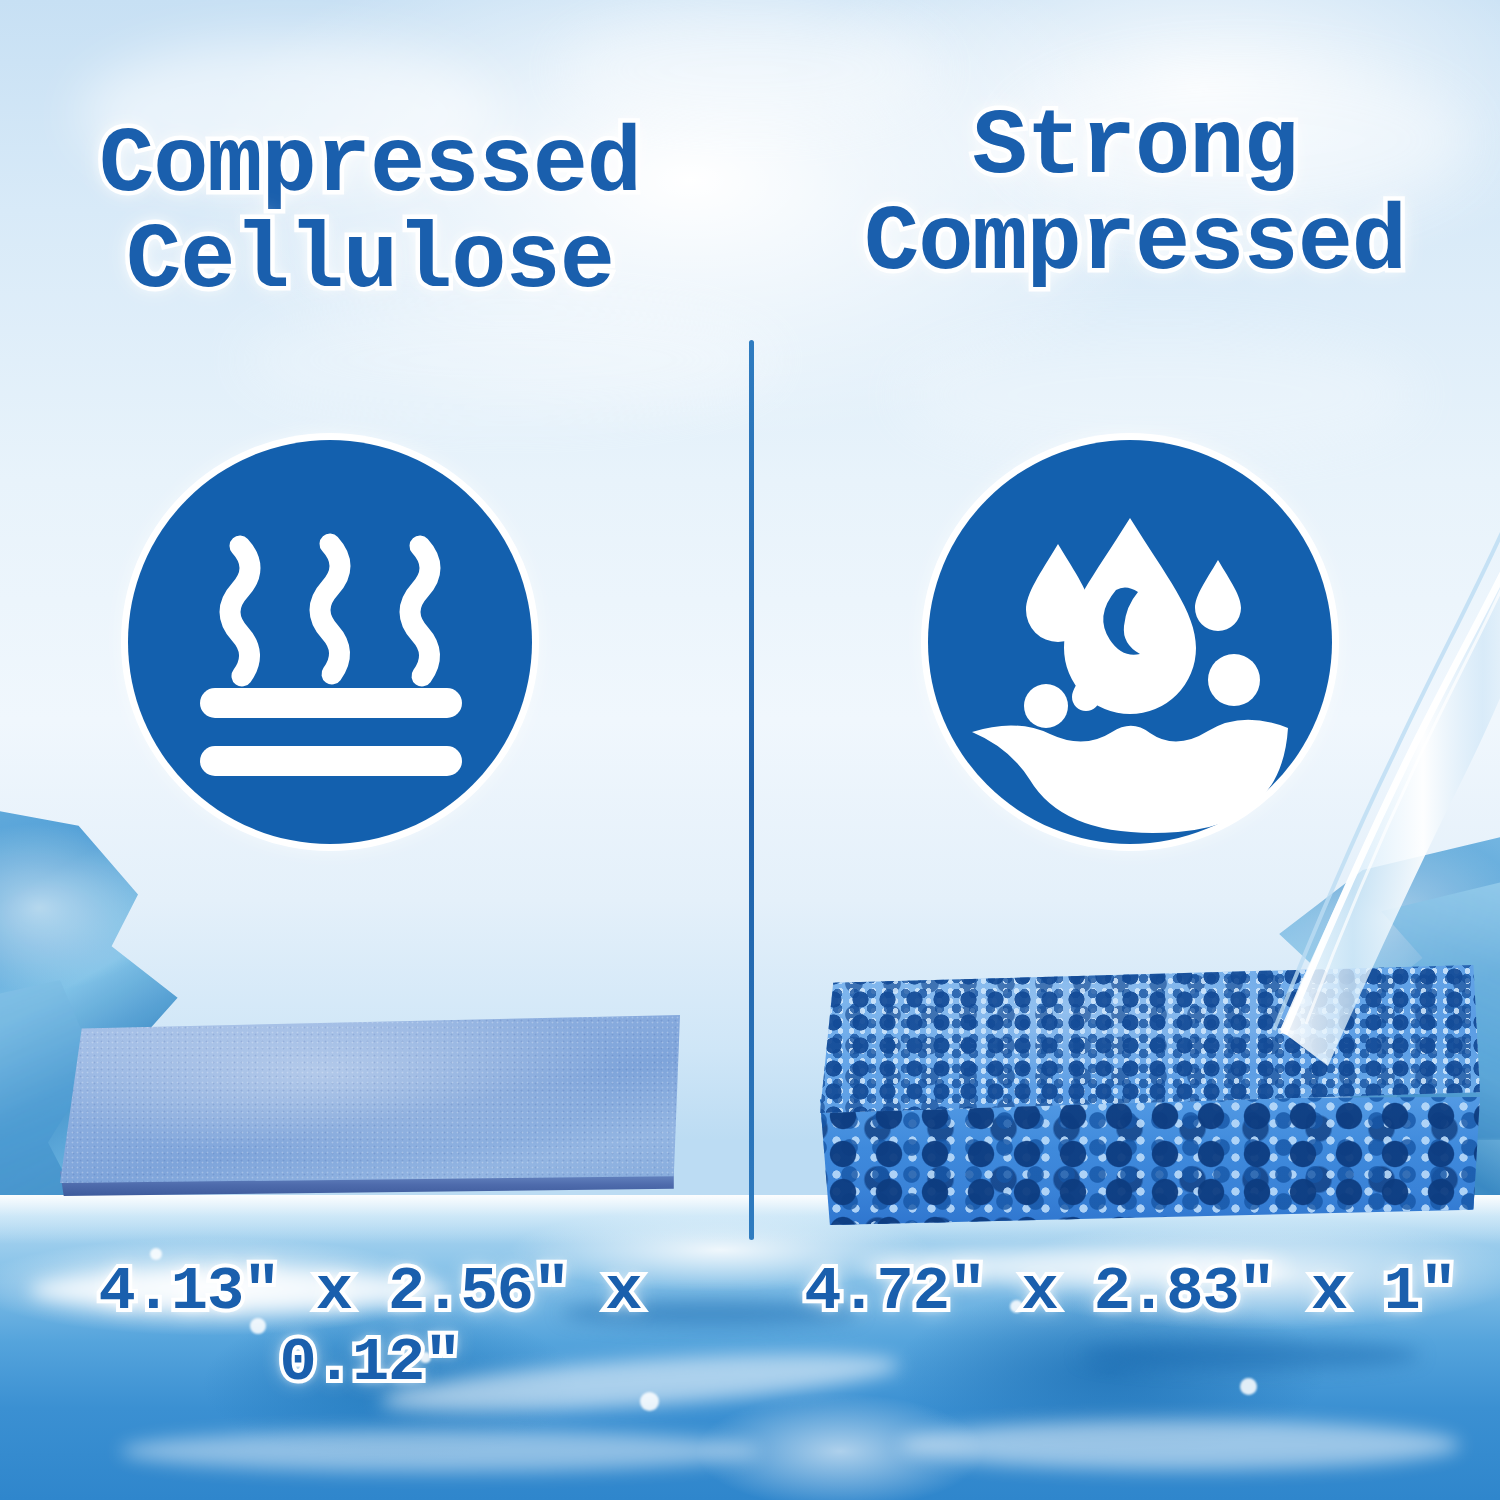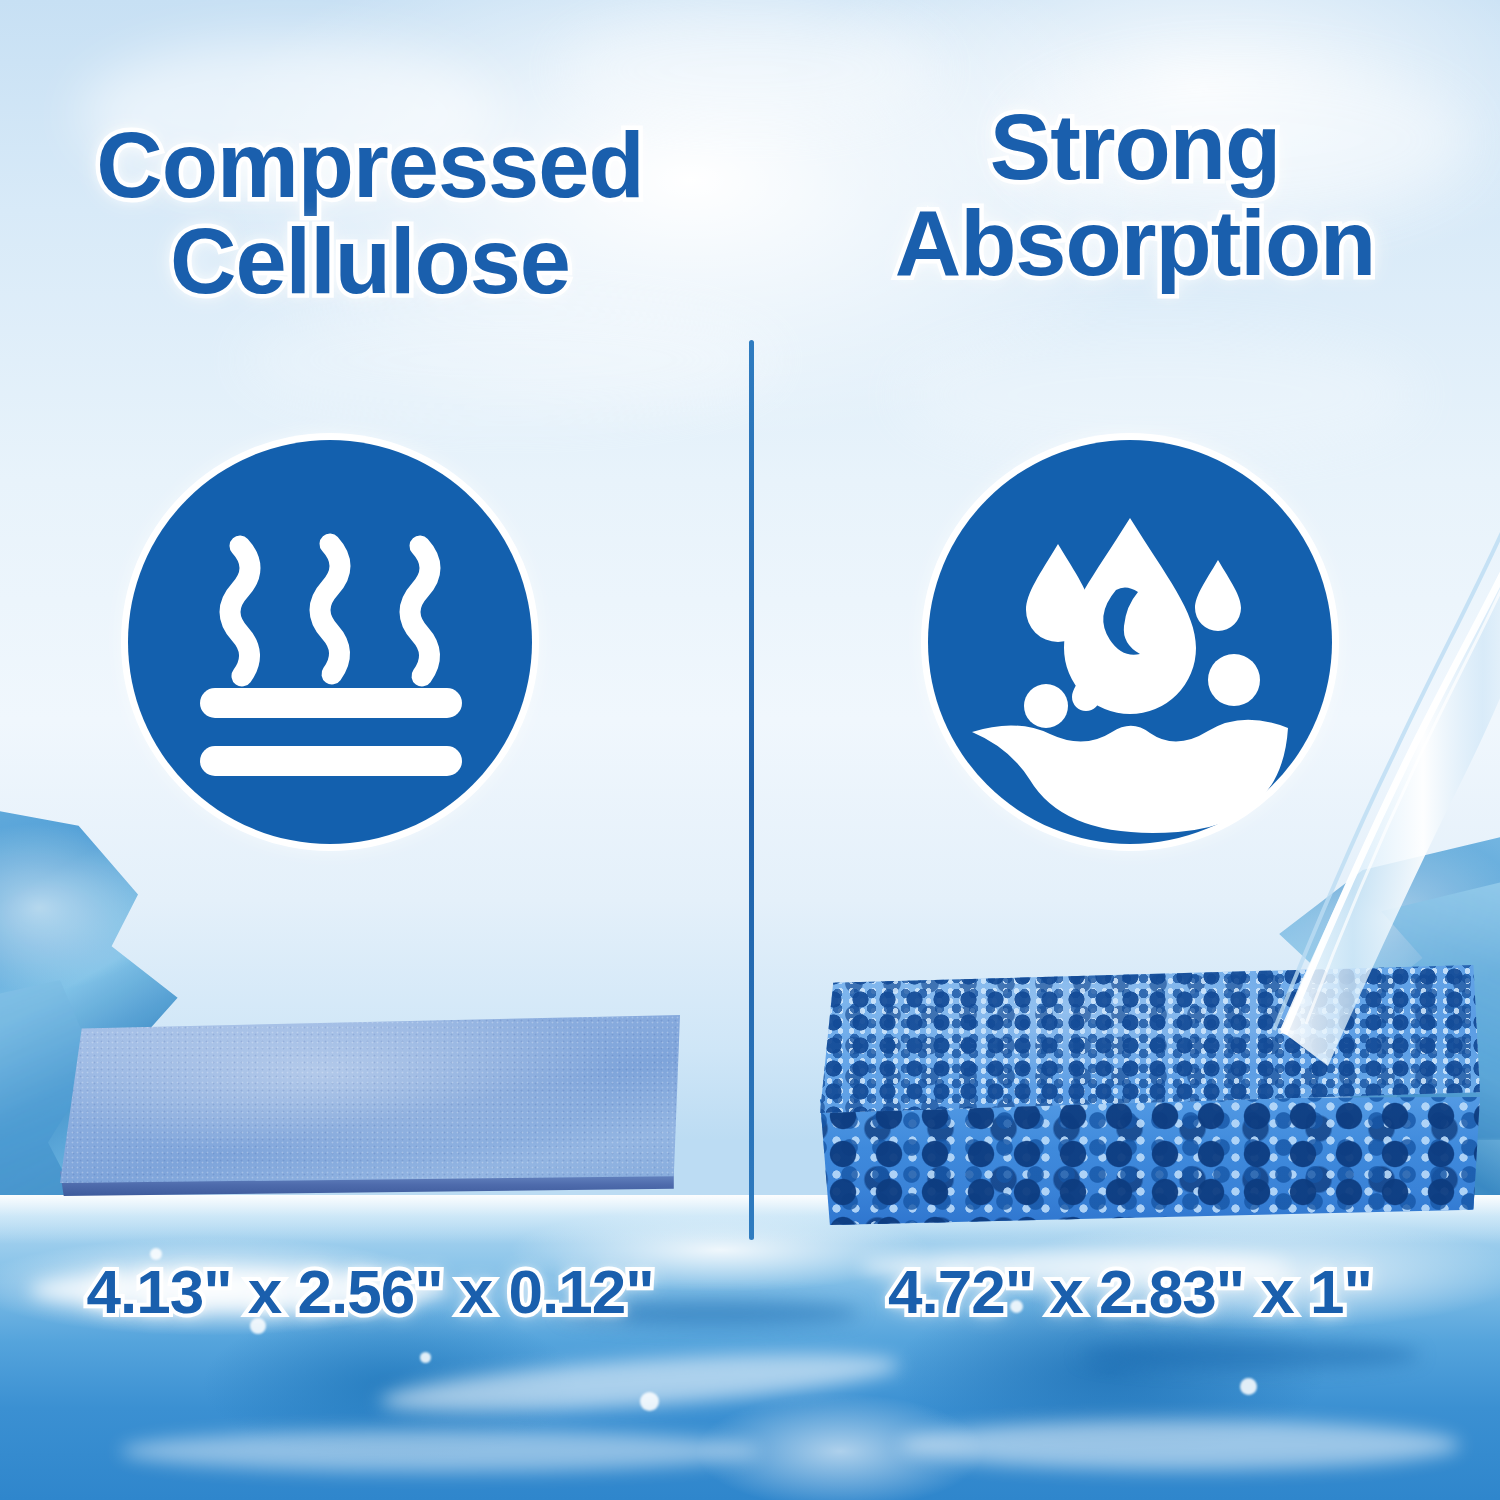--- a/index.html
+++ b/index.html
@@ -2,21 +2,21 @@
 <html><head>
 <meta charset="utf-8">
 <title>Sponge Product Feature Infographic</title>
 <style>
   html,body{margin:0;padding:0;}
   body{
     width:1500px;height:1500px;overflow:hidden;
     font-family:"Liberation Sans","DejaVu Sans",sans-serif;
     background:#dceaf7;
   }
-  .stage{position:relative;width:1500px;height:1500px;overflow:hidden;}
+  .stage{position:relative;width:1500px;height:1500px;overflow:hidden;font-family:Liberation Mono, monospace;}
 
   
   .bg-sky{
     position:absolute;inset:0;
     background:
       radial-gradient(ellipse 800px 420px at 46% 12%, #ffffff 0%, rgba(255,255,255,0) 62%),
       radial-gradient(ellipse 620px 300px at 80% 6%, rgba(255,255,255,.85) 0%, rgba(255,255,255,0) 65%),
       linear-gradient(180deg,#c7e0f4 0%,#d8eaf8 14%,#e8f3fb 32%,#f0f7fd 48%,#e4f0fa 60%,#cfe6f7 70%,#bcdcf3 76%);
   }
   
@@ -224,21 +224,21 @@
   <div class="bub" style="left:1010px;top:1300px;width:13px;height:13px;"></div>
   <div class="bub" style="left:1240px;top:1378px;width:17px;height:17px;"></div>
   <div class="bub" style="left:150px;top:1248px;width:12px;height:12px;"></div>
 
   <div class="divider"></div>
 
   <div class="heading" id="h-left" style="white-space:pre-line;">Compressed
 Cellulose</div>
 
   <div class="heading" id="h-right" style="white-space:pre-line;">Strong
-Absorption</div>
+Compressed</div>
 
   <div class="icon-circle" id="icon-left">
     <svg viewBox="0 0 404 404" xmlns="http://www.w3.org/2000/svg" aria-hidden="true">
       <g fill="none" stroke="#ffffff" stroke-width="21" stroke-linecap="round">
         <path d="M112 106 q20 22 0 44 q-20 22 0 44 q18 20 2 42"></path>
         <path d="M202 104 q20 22 0 44 q-20 22 0 44 q18 20 2 42"></path>
         <path d="M292 106 q20 22 0 44 q-20 22 0 44 q18 20 2 42"></path>
       </g>
       <rect x="72" y="248" width="262" height="30" rx="15" fill="#ffffff"></rect>
       <rect x="72" y="306" width="262" height="30" rx="15" fill="#ffffff"></rect>

